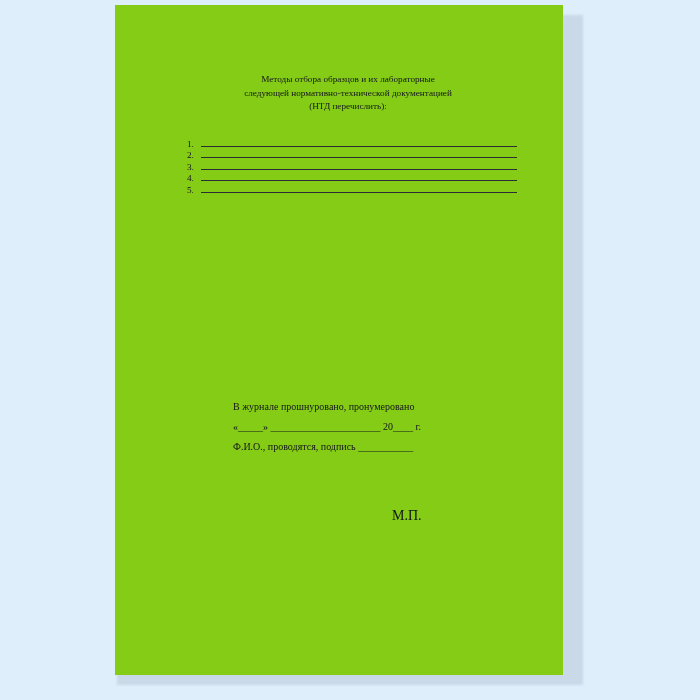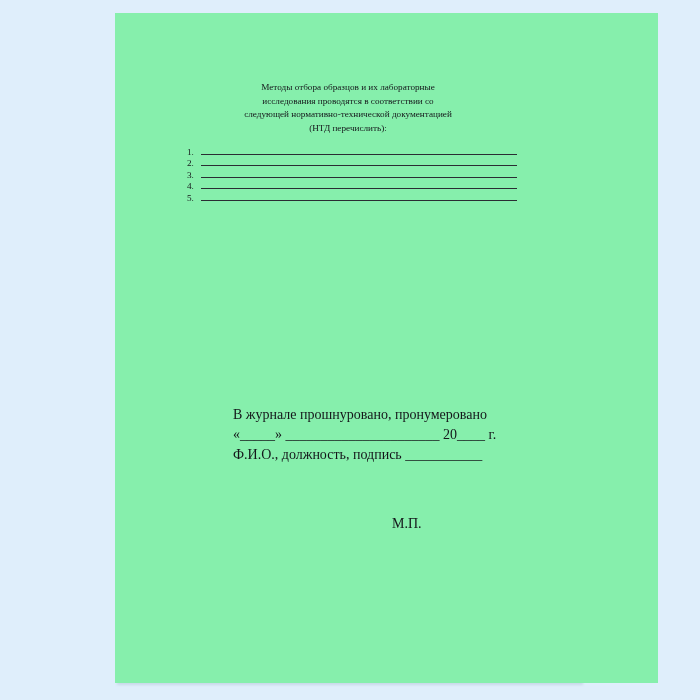--- a/index.html
+++ b/index.html
@@ -23,24 +23,24 @@
     left: 117px;
     top: 15px;
     width: 466px;
     height: 670px;
     background: #c9d9e8;
     filter: blur(1px);
   }
   .page {
     position: absolute;
     left: 115px;
-    top: 13px;
-    width: 543px;
+    top: 5px;
+    width: 448px;
     height: 670px;
-    background: #86efac;
+    background: #84cc16;
     box-sizing: border-box;
   }
 
   
   .heading {
     position: absolute;
     left: 0;
     top: 68px;
     width: 466px;
     text-align: center;
@@ -76,21 +76,21 @@
     border-bottom: 1px solid #2a2d33;
     height: 8px;
   }
 
   
   .cert {
     position: absolute;
     left: 118px;
     top: 392px;
     width: 300px;
-    font-size: 14px;
+    font-size: 10px;
     line-height: 20px;
     color: #14161a;
   }
   .cert div {
     white-space: nowrap;
   }
   .cert .long-rule {
     letter-spacing: 0px;
   }
   .mp {
@@ -104,21 +104,20 @@
 </head>
 <body>
 
 <div id="stage">
   <div class="page-shadow"></div>
 
   <div class="page">
 
     <div class="heading">
       <div>Методы отбора образцов и их лабораторные</div>
-      <div>исследования проводятся в соответствии со</div>
       <div>следующей нормативно-технической документацией</div>
       <div>(НТД перечислить):</div>
     </div>
 
     <div class="list">
       <div class="list-row">
         <span class="list-num">1.</span>
         <span class="list-rule"></span>
       </div>
       <div class="list-row">
@@ -135,19 +134,19 @@
       </div>
       <div class="list-row">
         <span class="list-num">5.</span>
         <span class="list-rule"></span>
       </div>
     </div>
 
     <div class="cert">
       <div>В журнале прошнуровано, пронумеровано</div>
       <div>«_____» ______________________ 20____ г.</div>
-      <div>Ф.И.О.,  должность,  подпись ___________</div>
+      <div>Ф.И.О.,  проводятся,  подпись ___________</div>
     </div>
 
     <div class="mp">М.П.</div>
 
   </div>
 </div>
 
 </body></html>

